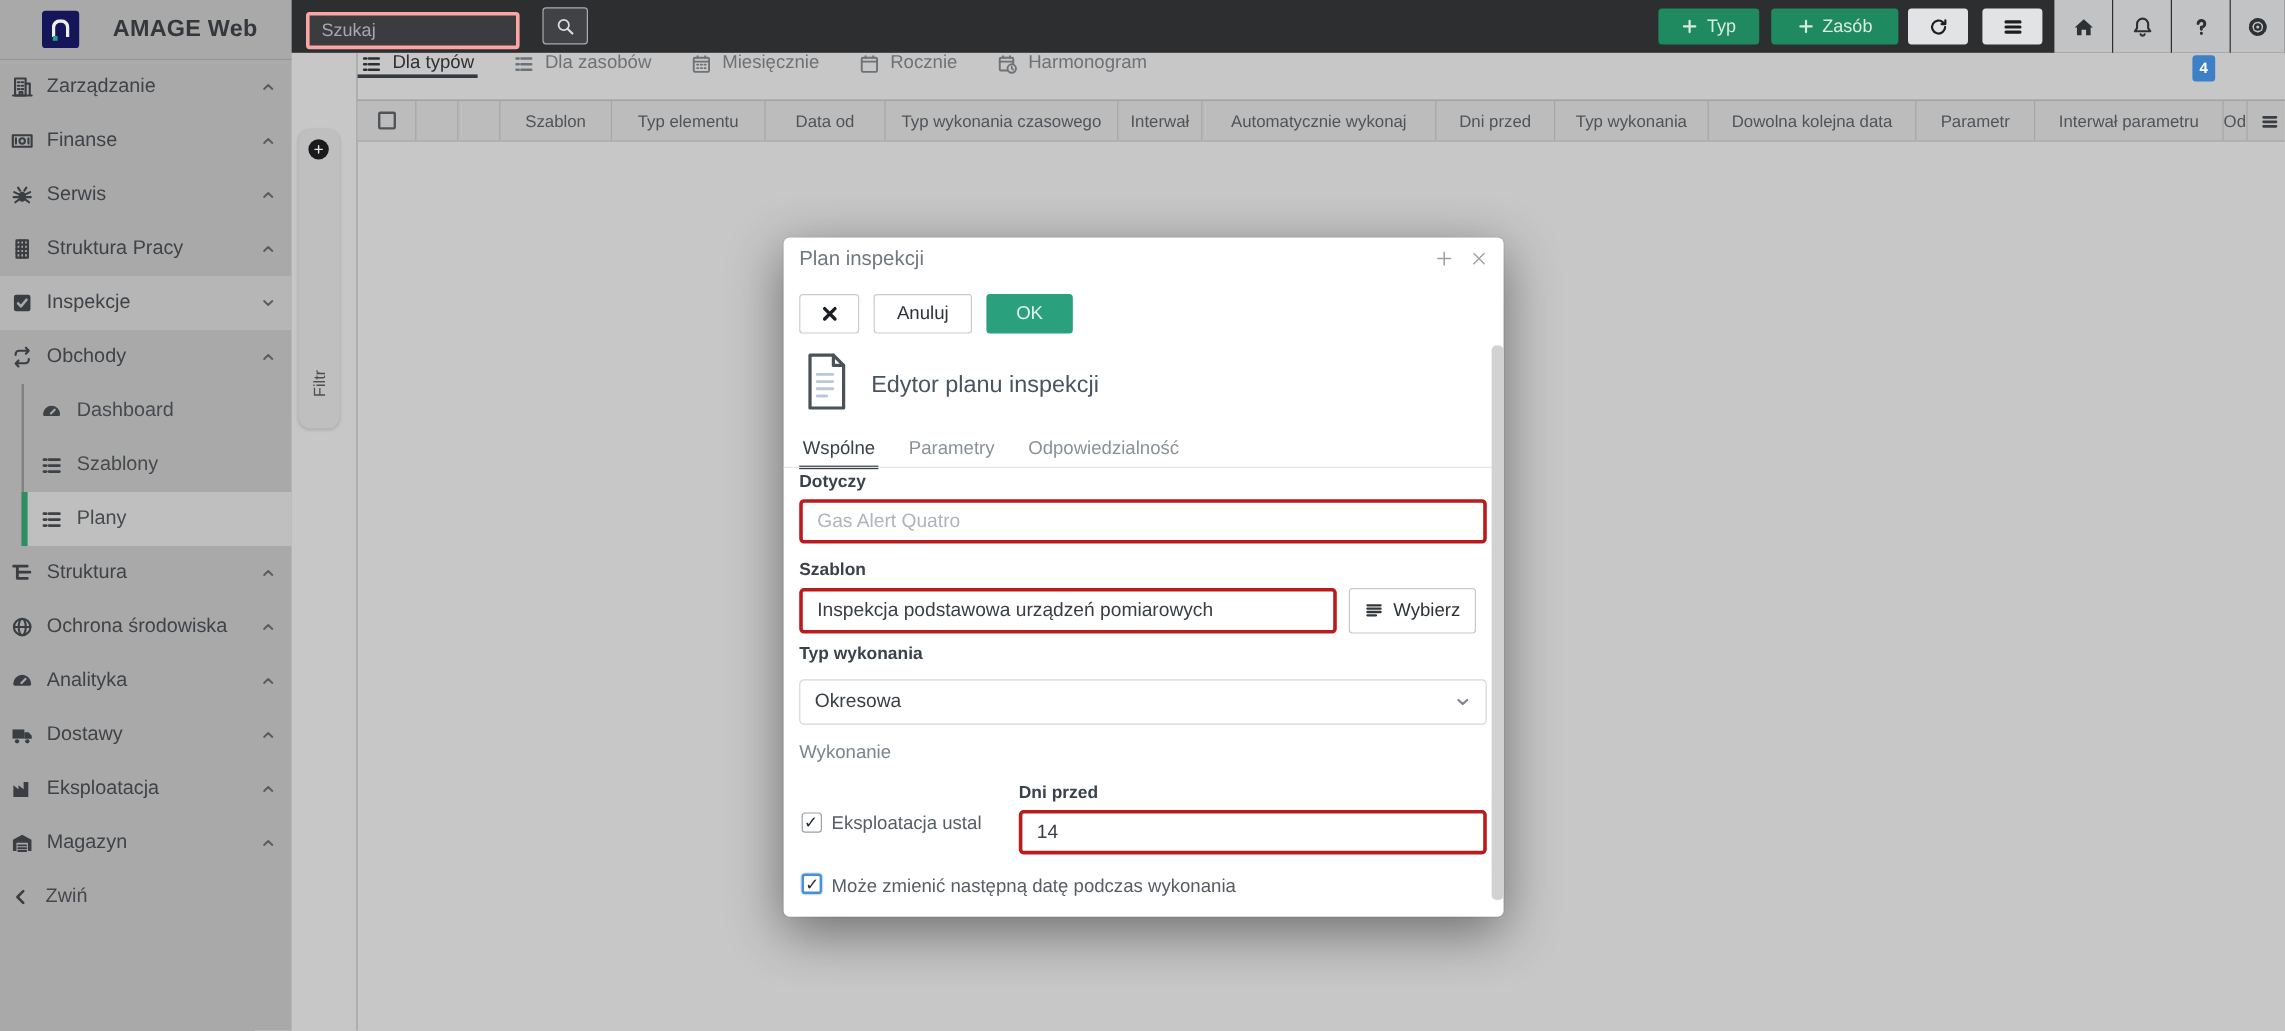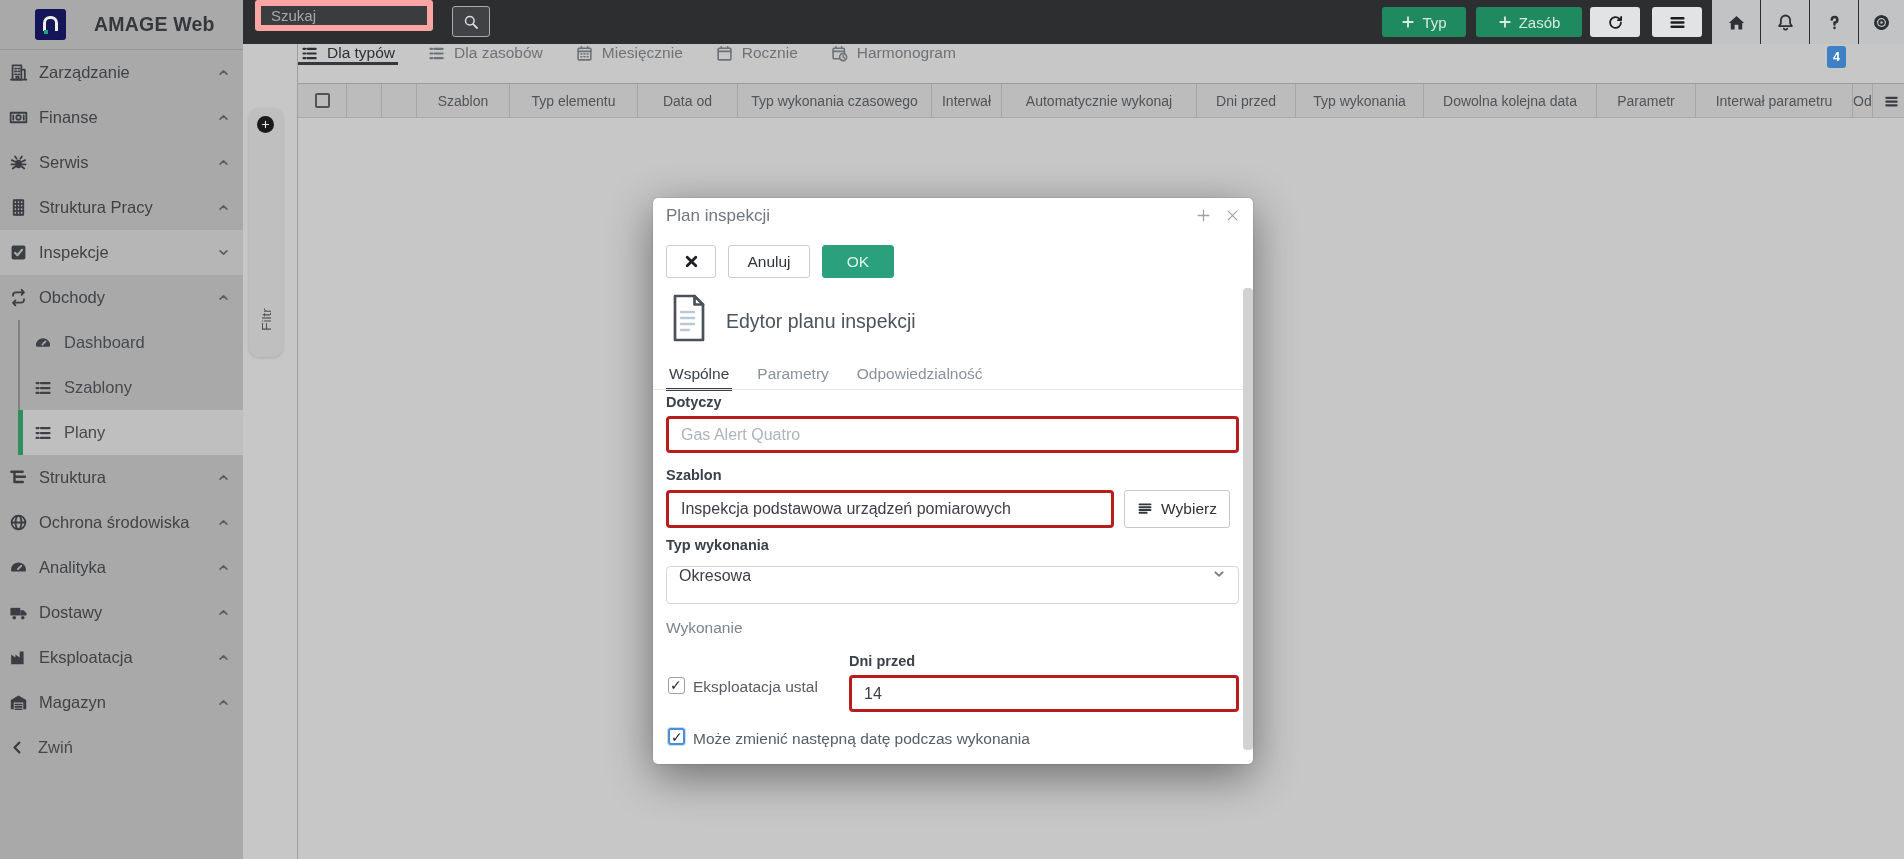--- a/index.html
+++ b/index.html
@@ -32,21 +32,21 @@
   .sb-sub { height:45px; display:flex; align-items:center; padding-left:34px; color:#3e4246; position:relative; }
   .sb-sub .lbl { margin-left:12px; font-size:16.5px; color:#464a4e; }
   .sb-sub.active { background:linear-gradient(to right,transparent 18px,#bfbfbf 18px); }
   .sb-sub.active::before { content:""; position:absolute; left:18px; top:0; bottom:0; width:5px; background:#2f8e5f; }
 
   .sb-collapse { height:45px; display:flex; align-items:center; padding-left:10px; color:#3a3e42; }
   .sb-collapse .lbl { margin-left:13px; font-size:16.5px; color:#44484c; }
 
   
   .topbar { position:absolute; left:243px; top:0; width:1661px; height:44px; background:#2d2e30; z-index:2; }
-  .search-input { position:absolute; left:12px; top:0; width:178px; height:31px; background:#3a3c3f; border:6px solid #fca5a5; border-radius:3px; color:#c8cacc; font-size:15px; padding:0 10px; font-family:inherit; }
+  .search-input { position:absolute; left:12px; top:10px; width:178px; height:31px; background:#3a3c3f; border:3px solid #fca5a5; border-radius:3px; color:#c8cacc; font-size:15px; padding:0 10px; font-family:inherit; }
   .search-input::placeholder { color:#a6a9ac; }
   .search-btn { position:absolute; left:209px; top:6px; width:38px; height:31px; background:#404245; border:1px solid #a9acaf; border-radius:3px; display:flex; align-items:center; justify-content:center; color:#dadcde; }
   .green-btn { position:absolute; top:7px; height:30px; background:#1f8a60; border-radius:3px; display:flex; align-items:center; justify-content:center; gap:7px; color:#d9ebe1; font-size:15px; }
   .typ-btn { left:1139px; width:84px; }
   .zasob-btn { left:1233px; width:106px; }
   .lt-btn { position:absolute; top:7px; width:50px; height:30px; background:#e2e3e4; border-radius:3px; display:flex; align-items:center; justify-content:center; color:#1c1e20; }
   .sync-btn { left:1347px; } .hmenu-btn { left:1409px; }
   .tile { position:absolute; top:0; width:48px; height:44px; background:#c2c3c5; display:flex; align-items:center; justify-content:center; color:#2e3134; }
   .tile-home{left:1469px}.tile-bell{left:1518px}.tile-help{left:1567px}.tile-gear{left:1616px;width:45px}
   .notif-badge { position:absolute; left:1827px; top:46px; width:19px; height:22px; background:#3d80c5; border-radius:3px; color:#fff; font-size:12.5px; font-weight:bold; display:flex; align-items:center; justify-content:center; z-index:5; }
@@ -87,21 +87,21 @@
   .m-docicon { position:absolute; left:19px; top:94px; width:34px; height:52px; }
   .m-heading { position:absolute; left:73px; top:112px; font-size:19.5px; color:#4b535d; }
   .m-tabs { position:absolute; left:13px; top:160px; height:31px; display:flex; }
   .m-tab { position:relative; padding:0 3px; margin-right:22px; display:flex; align-items:center; font-size:15.5px; color:#8a9199; }
   .m-tab.active { color:#394049; }
   .m-tab.active::after { content:""; position:absolute; left:0; right:0; bottom:-2px; height:3px; background:#394049; }
   .m-tabdivider { position:absolute; left:0; right:0; top:191px; height:1px; background:#e2e5e8; }
   .m-label { position:absolute; font-size:14.5px; font-weight:bold; color:#3a414a; }
   .m-input { position:absolute; border:3px solid #b91c1c; border-radius:4px; font-size:16px; color:#3a3f45; padding:0 12px; font-family:inherit; background:#fff; }
   .m-input::placeholder { color:#aeb4bb; }
-  .m-select { position:absolute; left:13px; top:368px; width:573px; height:38px; border:1px solid #d3d6da; border-radius:4px; display:flex; padding:0 12px; font-size:16px; color:#3a3f45; }
+  .m-select { position:absolute; left:13px; top:368px; width:573px; height:38px; border:1px solid #d3d6da; border-radius:4px; display:flex; align-items:center; padding:0 12px; font-size:16px; color:#3a3f45; }
   .m-select .chev { position:absolute; right:12px; color:#7d838a; }
   .m-section { position:absolute; left:13px; top:421px; font-size:15.5px; color:#7c848e; }
   .m-wybierz { position:absolute; left:471px; top:292px; width:106px; height:38px; border:1px solid #c6cacd; border-radius:3px; background:#fff; display:flex; align-items:center; justify-content:center; gap:8px; font-size:15.5px; color:#2e3338; }
   .m-wybierz .ic { color:#33383d; }
   .checkbox { position:absolute; width:17px; height:17px; background:#fff; border:1px solid #9ba1a7; border-radius:3px; }
   .checkbox.checked::after { content:"\2713"; position:absolute; left:1px; top:-1px; font-size:14px; font-weight:bold; color:#24292f; }
   .checkbox.focused { border:2px solid #4a90d9; box-shadow:0 0 0 1px rgba(74,144,217,.3); }
   .cb-label { position:absolute; font-size:15.5px; color:#565d64; }
   .m-scrollbar { position:absolute; left:590px; top:90px; width:10px; height:462px; background:#d2d2d2; border-radius:4px; }
 </style>

